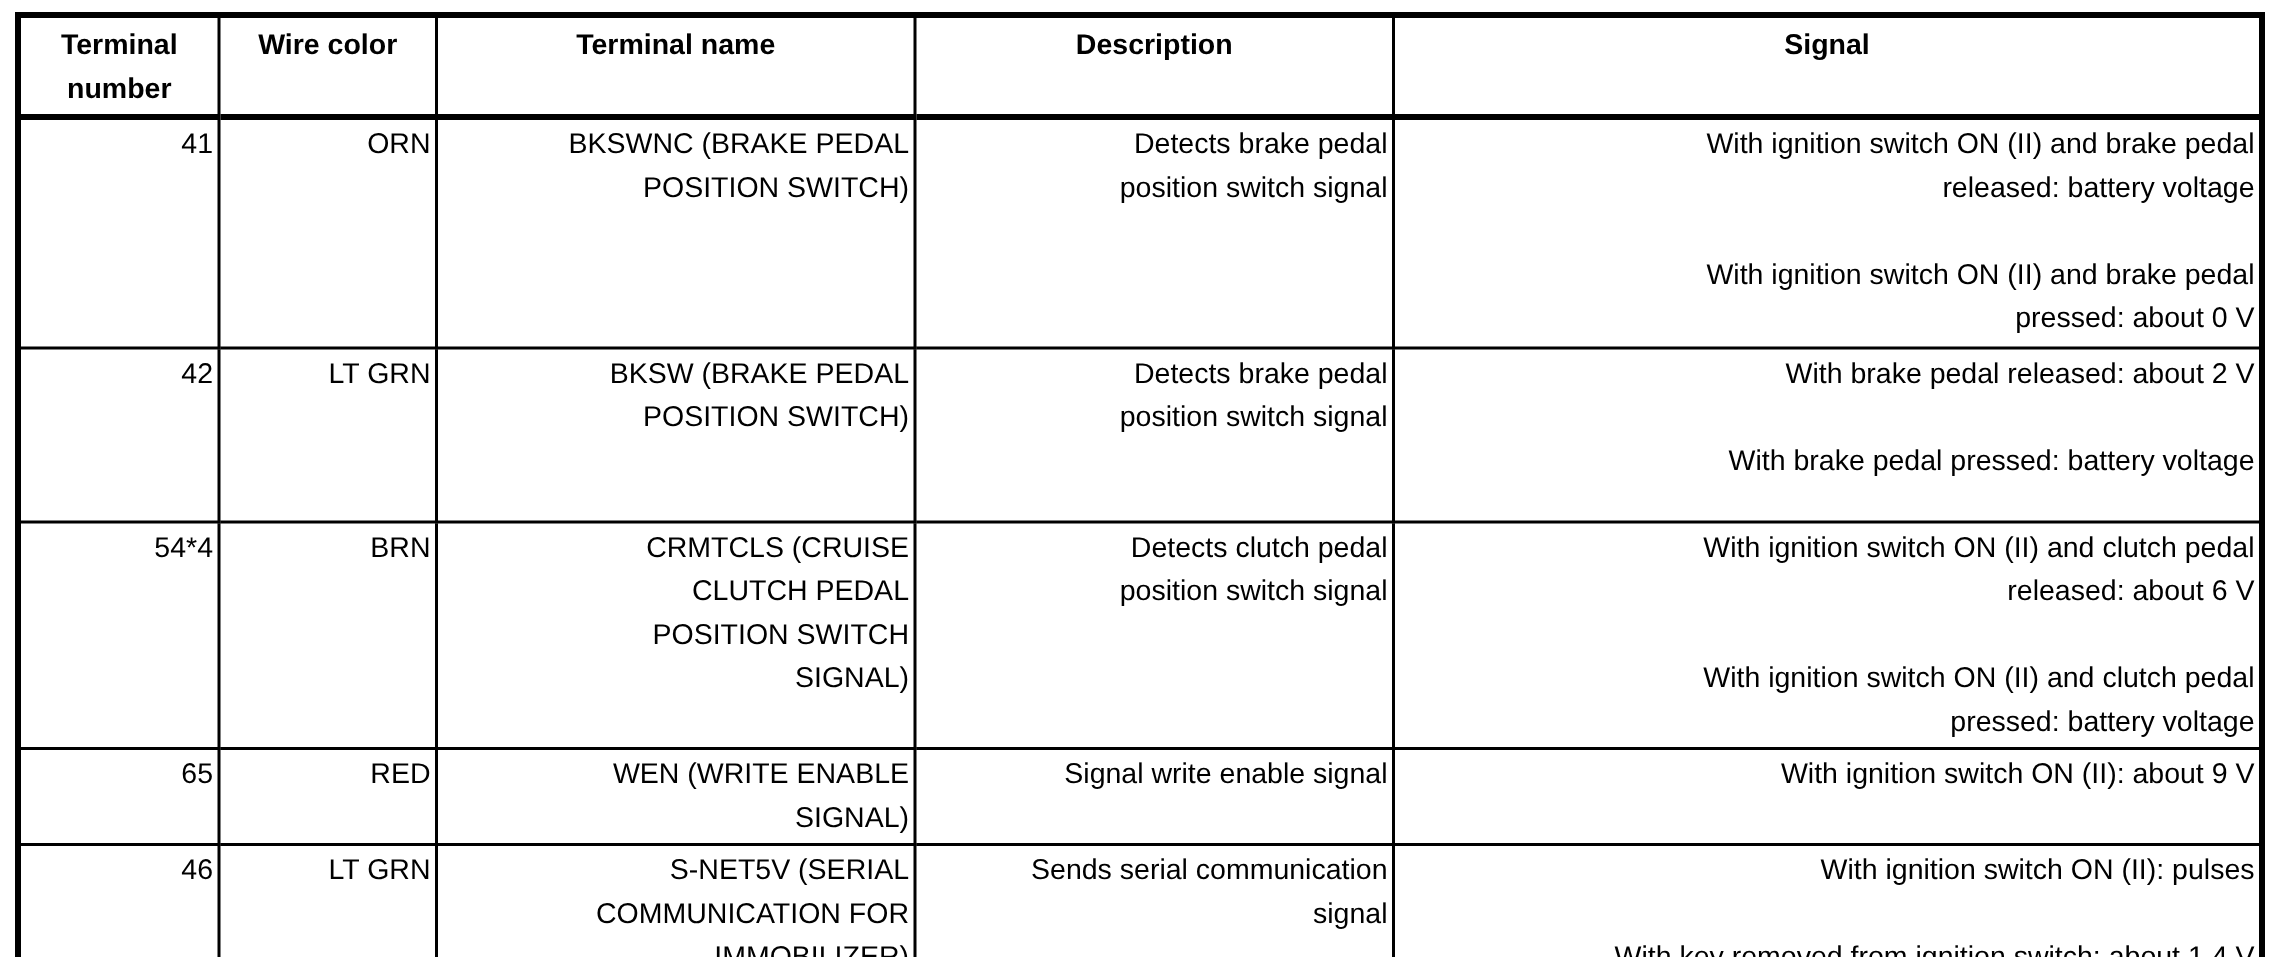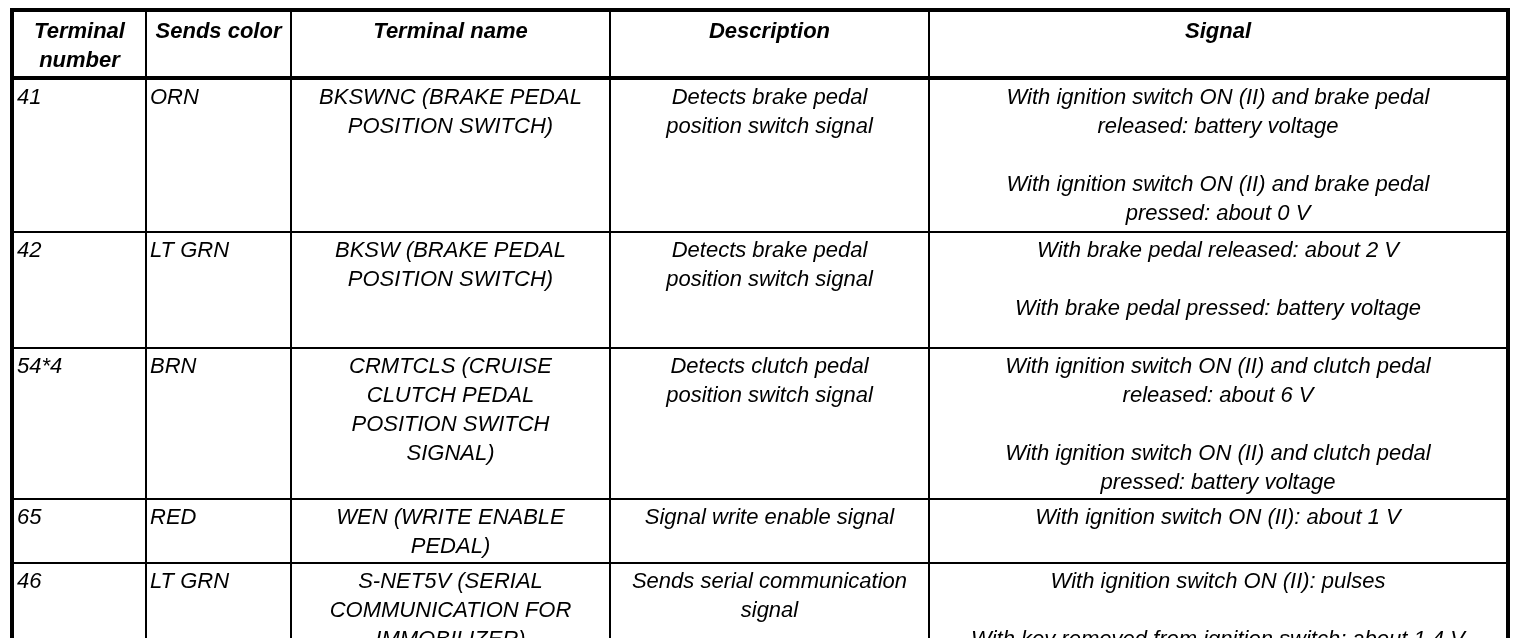--- a/index.html
+++ b/index.html
@@ -20,37 +20,36 @@
     border-collapse: collapse;
     table-layout: fixed;
     width: 1496px;
     border: 4px solid #000000;
   }
   table.pinout th,
   table.pinout td {
     border: 2px solid #000000;
     vertical-align: top;
     box-sizing: border-box;
-    font-size: 22px;
+    font-size: 19px;
     line-height: 29px;
     padding: 2px 3px;
     overflow: hidden;
-    font-style: italic;
   }
   table.pinout thead th {
     font-weight: bold;
     text-align: center;
     border-bottom: 4px solid #000000;
     padding-top: 4px;
   }
   td.c-num, td.c-color {
-    text-align: left;
+    text-align: right;
   }
   td.c-name, td.c-desc, td.c-signal {
-    text-align: center;
+    text-align: right;
     white-space: pre-line;
   }
   col.w-num    { width: 134px; }
   col.w-color  { width: 145px; }
   col.w-name   { width: 319px; }
   col.w-desc   { width: 319px; }
   col.w-signal { width: 579px; }
   tr.h-head { height: 62px; }
   tr.h-r0 { height: 154px; }
   tr.h-r1 { height: 116px; margin-top: 33px; }
@@ -66,21 +65,21 @@
     <colgroup>
       <col class="w-num">
       <col class="w-color">
       <col class="w-name">
       <col class="w-desc">
       <col class="w-signal">
     </colgroup>
     <thead>
       <tr class="h-head">
         <th>Terminal number</th>
-        <th>Sends color</th>
+        <th>Wire color</th>
         <th>Terminal name</th>
         <th>Description</th>
         <th>Signal</th>
       </tr>
     </thead>
     <tbody>
       <tr class="h-r0">
         <td class="c-num">41</td>
         <td class="c-color">ORN</td>
         <td class="c-name">BKSWNC (BRAKE PEDAL
@@ -116,23 +115,23 @@
         <td class="c-signal">With ignition switch ON (II) and clutch pedal
 released: about 6 V
 
 With ignition switch ON (II) and clutch pedal
 pressed: battery voltage</td>
       </tr>
       <tr class="h-r3">
         <td class="c-num">65</td>
         <td class="c-color">RED</td>
         <td class="c-name">WEN (WRITE ENABLE
-PEDAL)</td>
+SIGNAL)</td>
         <td class="c-desc">Signal write enable signal</td>
-        <td class="c-signal">With ignition switch ON (II): about 1 V</td>
+        <td class="c-signal">With ignition switch ON (II): about 9 V</td>
       </tr>
       <tr class="h-r4">
         <td class="c-num">46</td>
         <td class="c-color">LT GRN</td>
         <td class="c-name">S-NET5V (SERIAL
 COMMUNICATION FOR
 IMMOBILIZER)</td>
         <td class="c-desc">Sends serial communication
 signal</td>
         <td class="c-signal">With ignition switch ON (II): pulses

